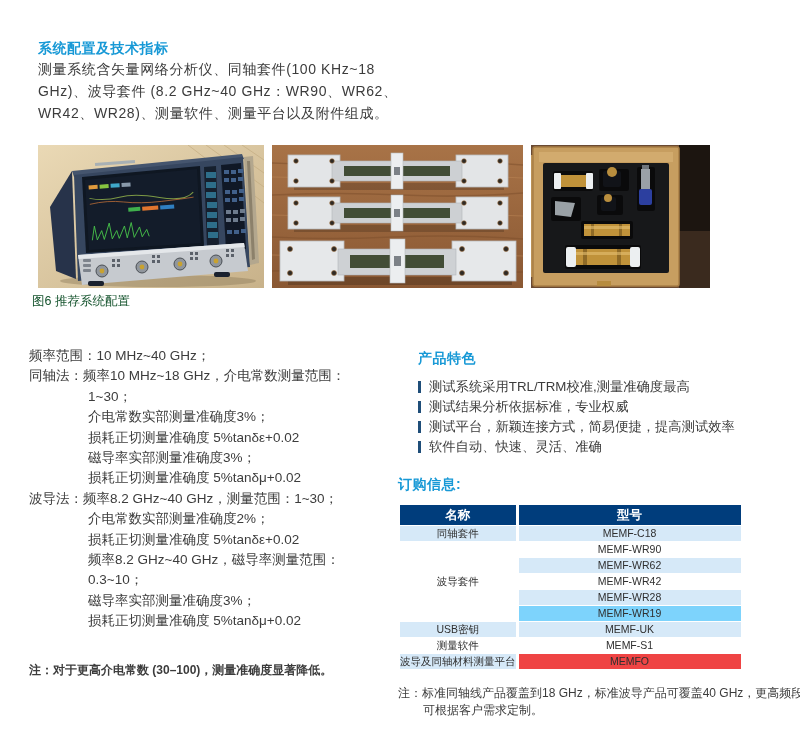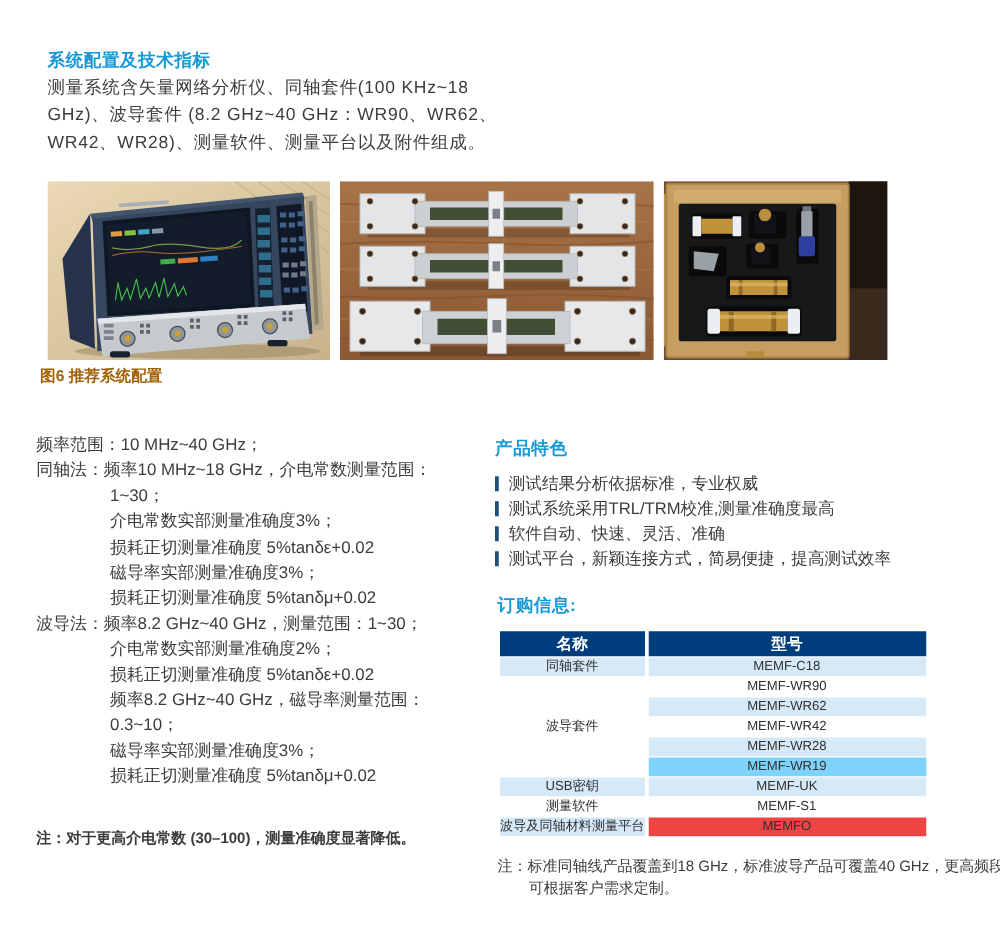--- a/index.html
+++ b/index.html
@@ -6,31 +6,31 @@
   .page{position:relative;width:800px;height:747px;background:#ffffff;overflow:hidden;
         font-family:"Liberation Sans","DejaVu Sans",sans-serif;color:#3c3c3c;}
 
   .sec-title{position:absolute;font-size:14px;font-weight:bold;color:#1899d6;letter-spacing:.5px;}
   #intro-title{left:38px;top:40px;}
   #intro-para{position:absolute;left:38px;top:58px;width:388px;font-size:14px;line-height:22px;
               white-space:pre-line;letter-spacing:.6px;color:#3c3c3c;}
 
   .figure-row{position:absolute;left:38px;top:145px;display:flex;gap:8px;}
   .photo{display:block;}
-  #figure-caption{position:absolute;left:32px;top:293px;font-size:12.5px;font-weight:bold;color:#a16207;}
+  #figure-caption{position:absolute;left:32px;top:293px;font-size:12.5px;font-weight:normal;color:#14532d;}
 
   #specs{position:absolute;left:29px;top:346px;width:372px;}
   .spec-line{font-size:13.5px;line-height:20.4px;color:#3c3c3c;white-space:nowrap;}
   .spec-line.indent{margin-left:59px;}
 
   .note{font-size:12px;line-height:17px;color:#3c3c3c;}
   #specs-note{position:absolute;left:29px;top:662px;width:360px;font-weight:bold;}
   #ordering-note{position:absolute;left:398px;top:685px;width:382px;padding-left:25px;text-indent:-25px;}
 
-  #features{position:absolute;left:396px;top:350px;width:360px;}
+  #features{position:absolute;left:418px;top:350px;width:360px;}
   #features-title{position:static;margin-bottom:9px;}
   .feature-line{display:flex;align-items:center;font-size:13.3px;line-height:20px;color:#3c3c3c;white-space:nowrap;}
   .bullet-bar{display:inline-block;width:3px;height:12px;background:#1f4e79;margin-right:8px;flex:0 0 auto;}
 
   #ordering-title{left:398px;top:476px;}
   #ordering-table{position:absolute;left:397px;top:504px;border-collapse:separate;border-spacing:3px 1px;table-layout:fixed;}
   #ordering-table th{background:#003d7c;color:#ffffff;font-size:12.5px;font-weight:bold;height:20px;padding:0;text-align:center;}
   #ordering-table td{font-size:10.5px;color:#2f2f2f;text-align:center;height:15px;line-height:15px;padding:0;white-space:nowrap;}
   .colw1{width:110px;} .colw2{width:222px;}
 </style>
@@ -292,33 +292,33 @@
       <div class="spec-line indent">磁导率实部测量准确度3%；</div>
       <div class="spec-line indent">损耗正切测量准确度 5%tanδμ+0.02</div>
     </div>
   <div class="note" id="specs-note">注：对于更高介电常数 (30–100)，测量准确度显著降低。</div>
 
   <div id="features">
     <div class="sec-title" id="features-title">产品特色</div>
     <div id="features-list">
         <div class="feature-line">
           <span class="bullet-bar"></span>
+          <span>测试系统采用TRL/TRM校准,测量准确度最高</span>
+        </div>
+        <div class="feature-line">
+          <span class="bullet-bar"></span>
           <span>测试结果分析依据标准，专业权威</span>
         </div>
         <div class="feature-line">
           <span class="bullet-bar"></span>
-          <span>测试系统采用TRL/TRM校准,测量准确度最高</span>
+          <span>测试平台，新颖连接方式，简易便捷，提高测试效率</span>
         </div>
         <div class="feature-line">
           <span class="bullet-bar"></span>
           <span>软件自动、快速、灵活、准确</span>
-        </div>
-        <div class="feature-line">
-          <span class="bullet-bar"></span>
-          <span>测试平台，新颖连接方式，简易便捷，提高测试效率</span>
         </div>
       </div>
   </div>
 
   <div class="sec-title" id="ordering-title">订购信息:</div>
 
   <table id="ordering-table">
     <colgroup>
         <col class="colw1">
         <col class="colw2">

